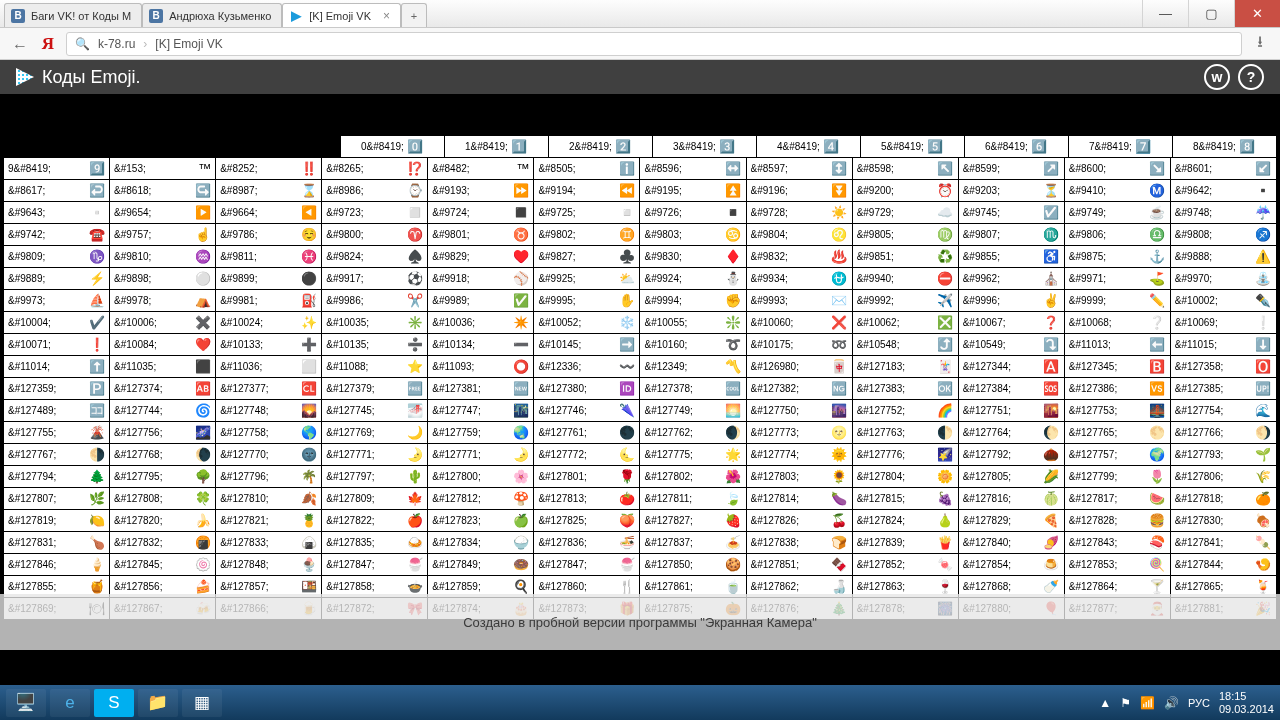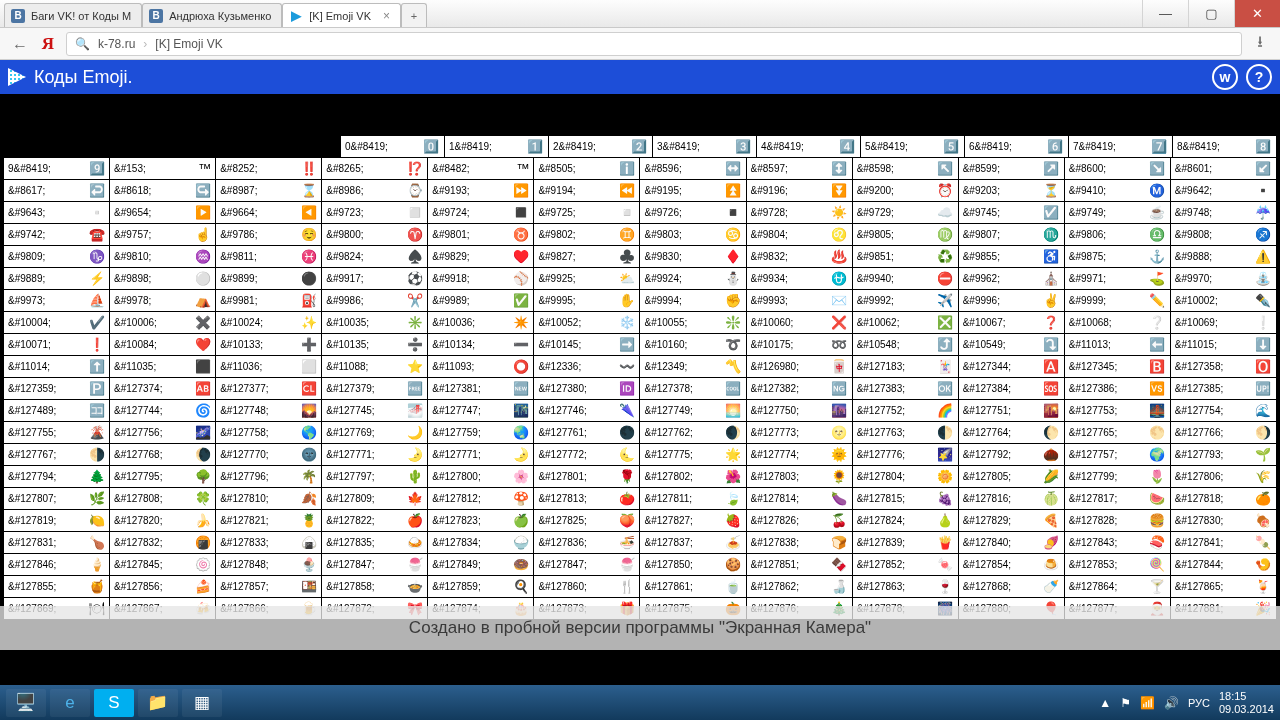--- a/index.html
+++ b/index.html
@@ -24,46 +24,46 @@
 
 
 .addrbar { height:32px; background:#f7f7f7; display:flex; align-items:center; gap:8px; padding:0 10px; border-bottom:1px solid #cfcfcf; }
 .addr-btn { width:20px; height:20px; display:flex; align-items:center; justify-content:center; color:#6b6b6b; font-size:16px; cursor:pointer; }
 .addr-ya { font-family:Georgia,serif; font-weight:bold; font-size:17px; color:#c11; }
 .addr-box { flex:1; height:24px; border:1px solid #cfcfcf; border-radius:3px; background:#fff; display:flex; align-items:center; padding:0 8px; gap:8px; font-size:12px; color:#555; }
 .addr-search { color:#888; }
 .addr-sep { color:#bbb; }
 
 
-.page-hdr { height:34px; background:#1d4ed8; color:#fff; display:flex; align-items:center; padding:0 8px; gap:8px; }
+.page-hdr { height:34px; background:#404040; color:#fff; display:flex; align-items:center; padding:0 16px; gap:8px; }
 .page-hdr .logo { width:18px; height:18px; display:inline-block;
   background:repeating-linear-gradient(90deg,#fff 0 2px,#1c88c7 2px 4px),
              repeating-linear-gradient(0deg,#fff 0 2px,#1c88c7 2px 4px);
   background-blend-mode:screen; clip-path:polygon(0 0,100% 50%,0 100%); }
 .page-hdr h1 { font-size:18px; font-weight:normal; flex:1; }
 .badge { width:26px; height:26px; border:2px solid #fff; border-radius:50%; display:flex; align-items:center; justify-content:center; font-size:14px; font-weight:bold; cursor:pointer; }
 
 
 .gap { height:42px; background:#000; }
 
 
 .tablewrap { flex:1; background:#000; overflow:hidden; position:relative; }
 .rows { display:flex; flex-direction:column; gap:1px; padding:0 4px; }
 .row { display:flex; gap:1px; }
 .row.first { justify-content:flex-end; }
 .cell { flex:1 1 0; min-width:0; height:21px; background:#fff; display:flex; align-items:center; justify-content:space-between;
         padding:0 4px; font-size:10px; color:#000; overflow:hidden; white-space:nowrap; }
-.row.first .cell { flex:0 0 auto; width:103px; }
+.row.first .cell { flex:0 0 auto; width:103px;justify-content:center; }
 .cell .code { overflow:hidden; text-overflow:clip; }
 .cell .em { font-size:13px; line-height:1; flex:0 0 auto; margin-left:4px; }
 
 
-.watermark { position:absolute; left:0; right:0; bottom:35px; height:44px;
+.watermark { position:absolute; left:0; right:0; bottom:35px; height:56px;
   background:rgba(230,230,230,0.78); display:flex; flex-direction:column; align-items:center; justify-content:center;
-  font-size:17px; color:#3a3a3a; text-align:center; pointer-events:none; }
+  font-size:13px; color:#3a3a3a; text-align:center; pointer-events:none; }
 
 
 .taskbar { height:35px; background:linear-gradient(#2c5f8e,#123a5c); display:flex; align-items:center; padding:0 6px; gap:4px; color:#fff; }
 .task-icon { width:40px; height:28px; border-radius:2px; display:flex; align-items:center; justify-content:center; font-size:17px; background:rgba(255,255,255,0.06); cursor:pointer; }
 .task-spacer { flex:1; }
 .tray { display:flex; align-items:center; gap:9px; font-size:11px; }
 .tray .stack { text-align:left; line-height:1.1; }
 .tray .ic { font-size:12px; cursor:pointer; }
 </style>
 </head>

